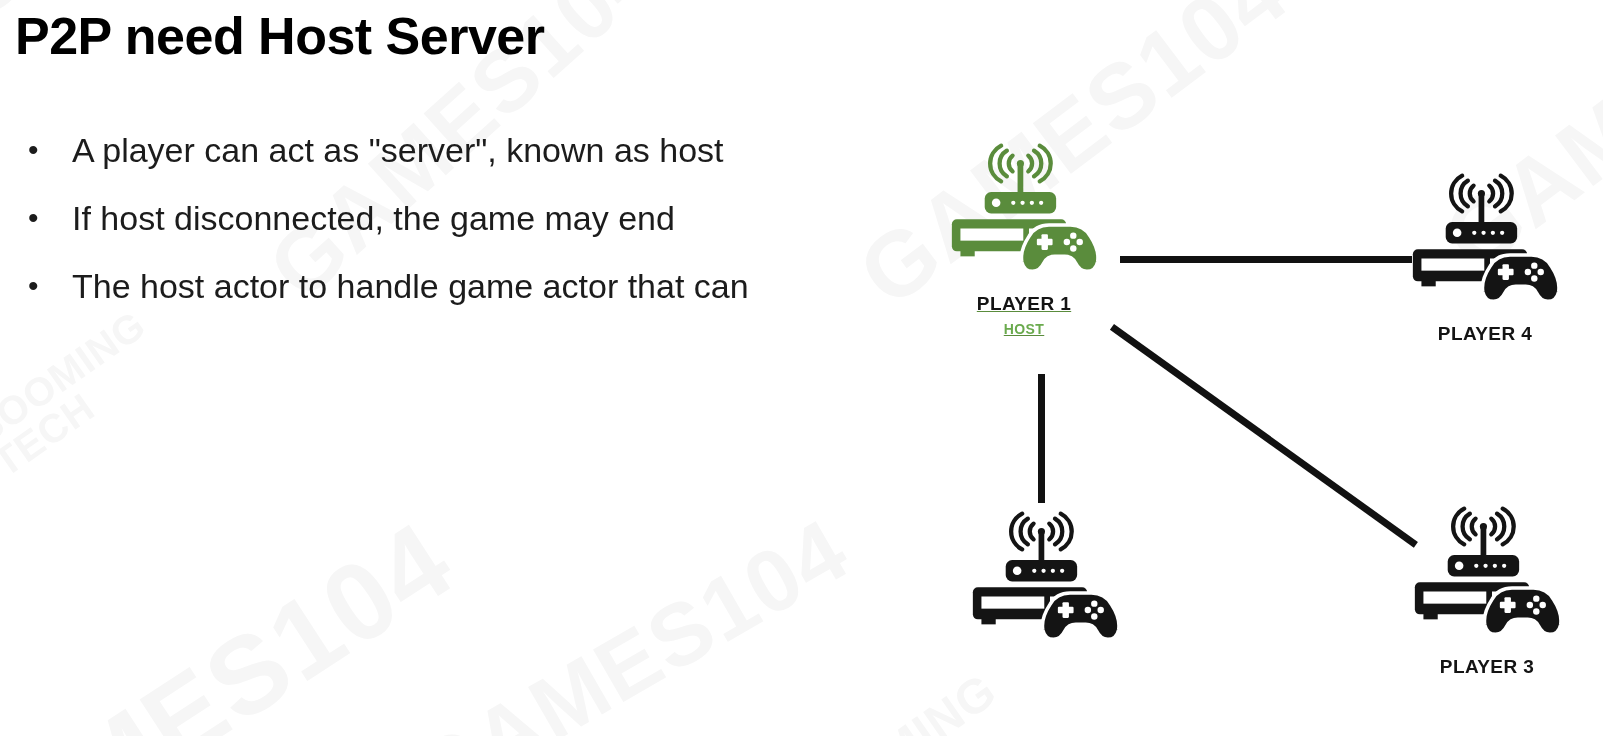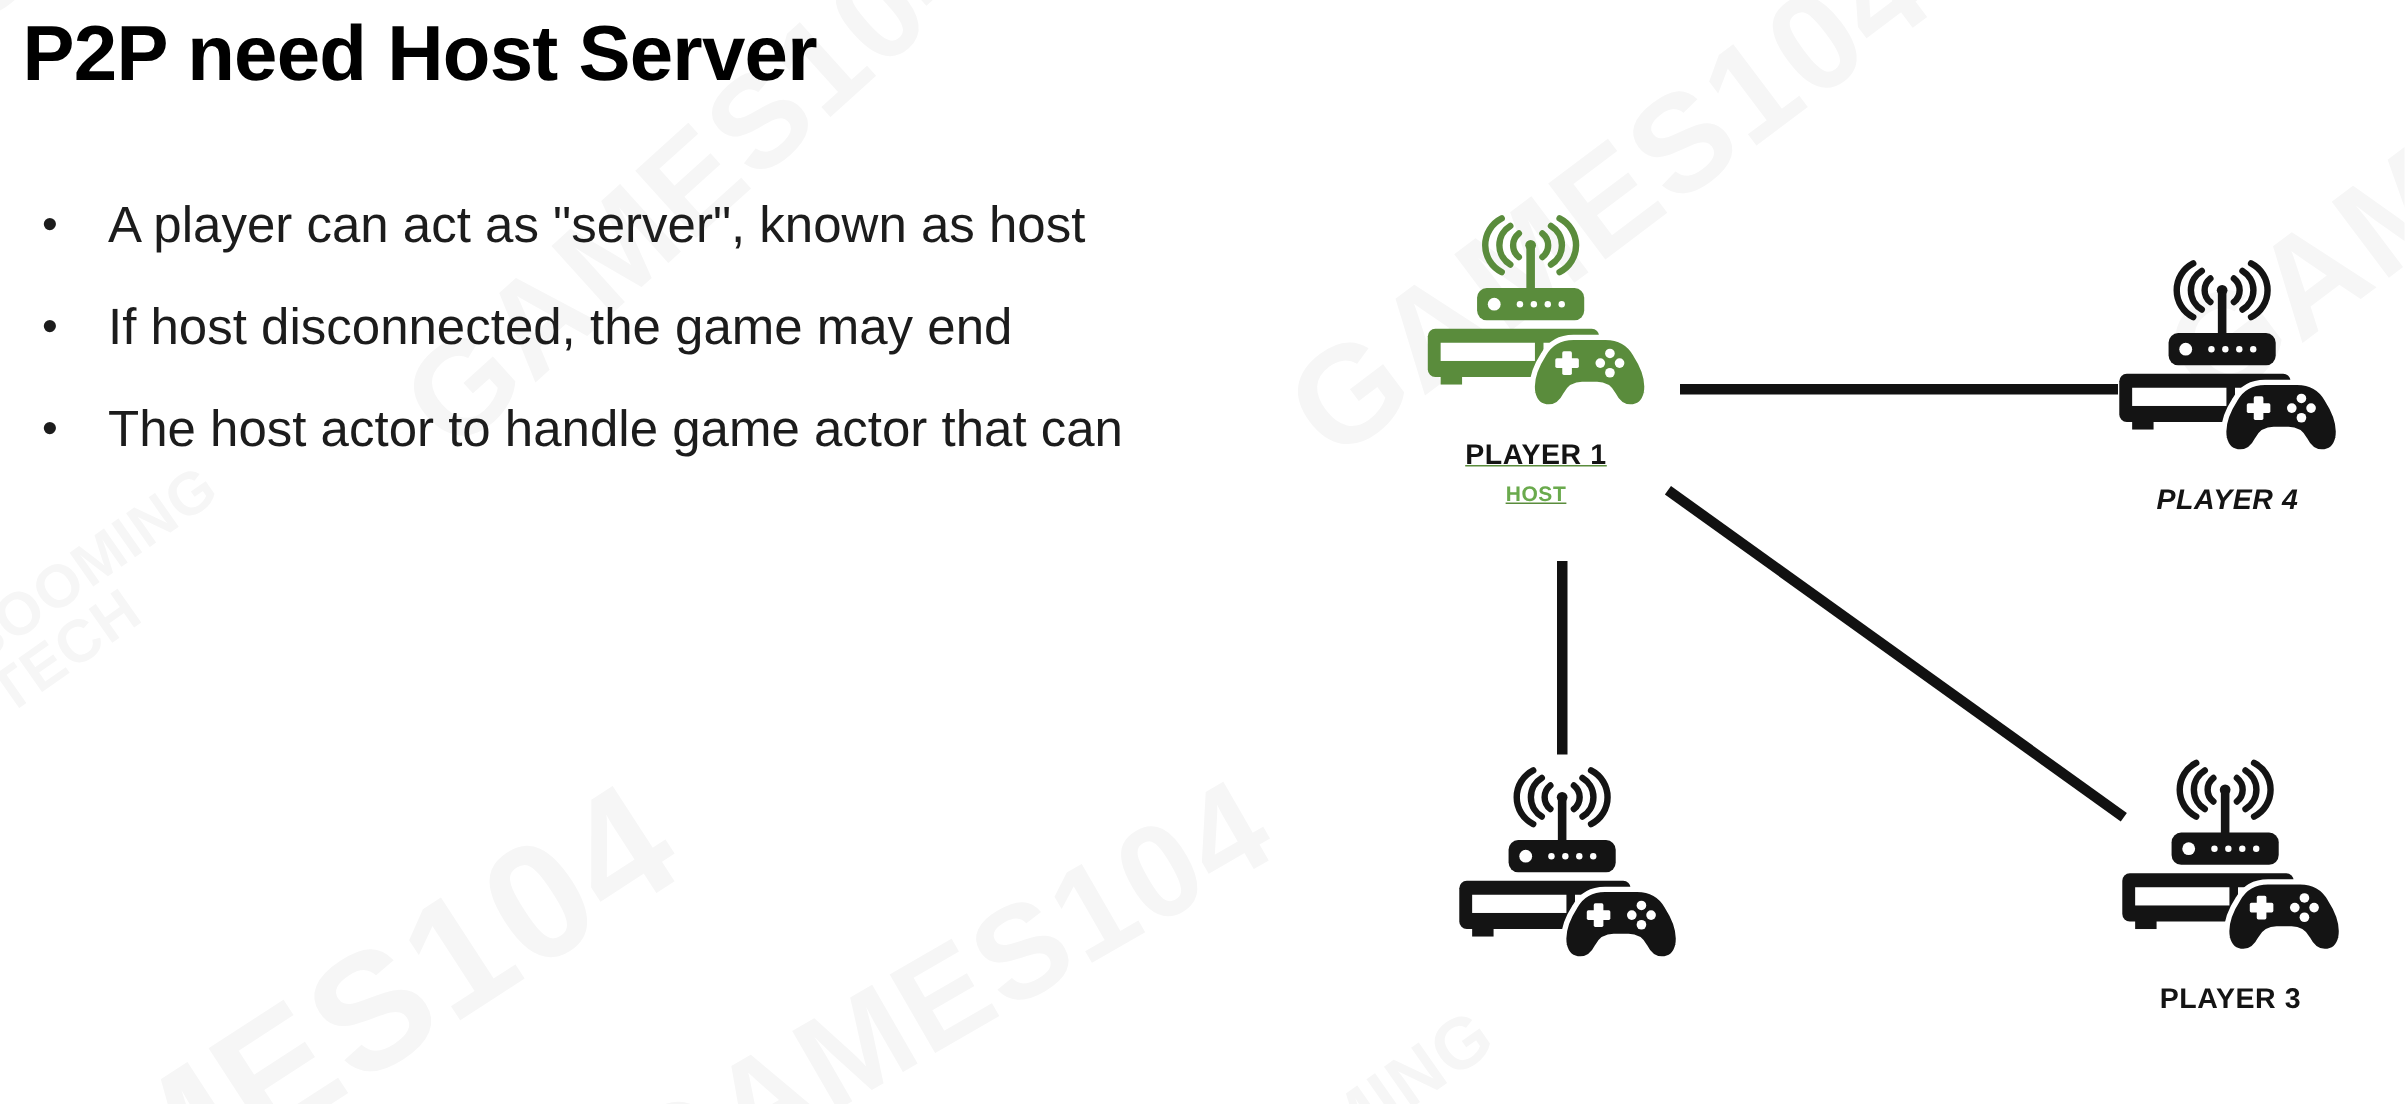--- a/index.html
+++ b/index.html
@@ -121,21 +121,21 @@
 <div class="conn" style="left:1114px;top:324px;width:374px;height:7px;transform-origin:0 0;transform:rotate(35.65deg);"></div>
 
 <div class="node host" style="left:924px;top:142px;text-decoration:underline;">
   <svg class="device" width="150" height="143" viewBox="0 0 210 200">
       <use href="#device-shape"></use>
     </svg>
   <div class="label">PLAYER 1</div>
   <div class="sub">HOST</div>
 </div>
 
-<div class="node peer" style="left:1385px;top:172px;font-style:italic;">
+<div class="node peer" style="left:1385px;top:172px;">
   <svg class="device" width="150" height="143" viewBox="0 0 210 200">
       <use href="#device-shape"></use>
     </svg>
   <div class="label">PLAYER 4</div>
 </div>
 
 <div class="node peer" style="left:945px;top:510px;">
   <svg class="device" width="150" height="143" viewBox="0 0 210 200">
       <use href="#device-shape"></use>
     </svg>

